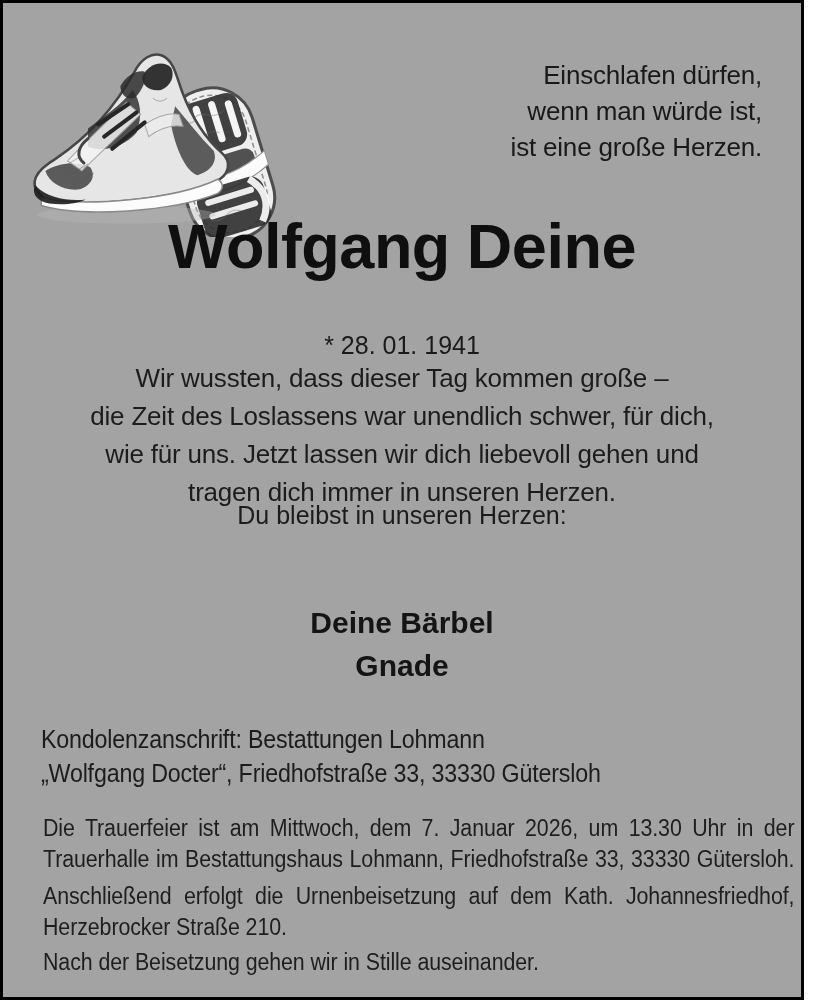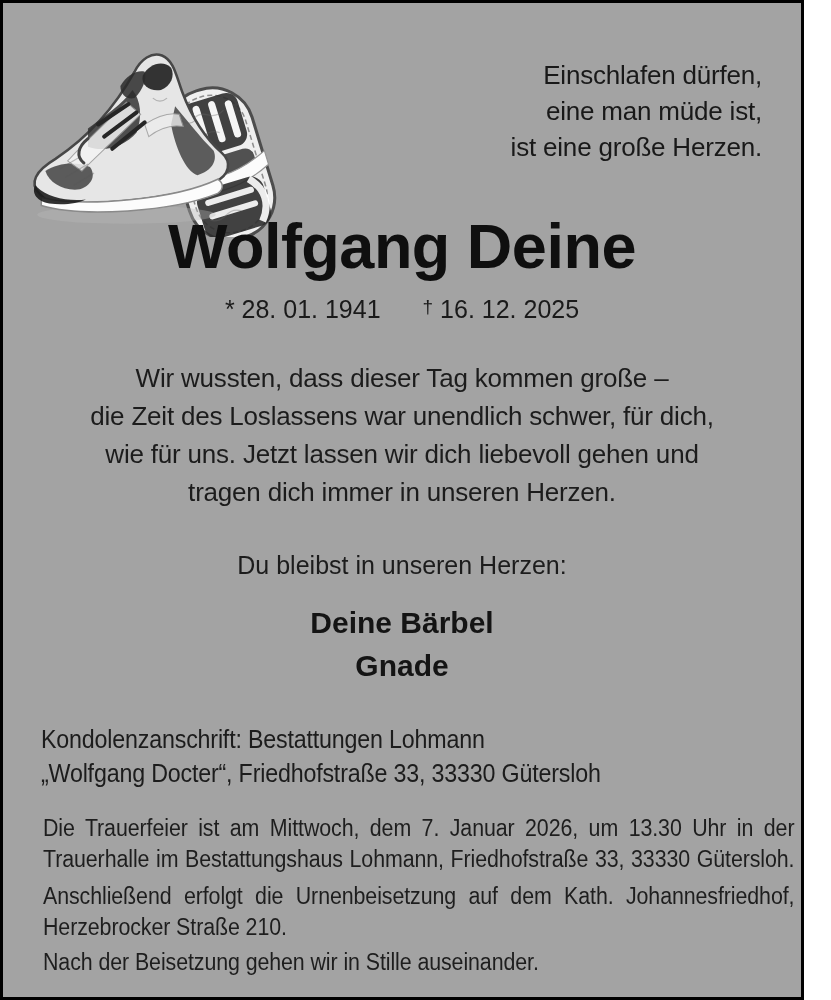--- a/index.html
+++ b/index.html
@@ -29,31 +29,31 @@
     font-size: 63px; line-height: 76px;
     font-weight: 600; letter-spacing: -0.5px; color:#0f0f0f;
     white-space: nowrap;
   }
 
   .dates {
     top: 292px; left: 0; right: 0;
     display: flex; justify-content: center; gap: 42px;
     font-size: 25px; color:#1a1a1a;
   }
-  .date-pair { white-space: nowrap; }
+  .date-pair { white-space: nowrap; margin-top: 36px; }
   .sym-died { font-size: 19px; vertical-align: 5px; }
 
   .tribute {
     top: 356px; left: 0; right: 0;
     text-align: center;
     font-size: 26px; line-height: 38px; letter-spacing: -0.2px;
   }
 
   .farewell-h {
-    top: 544px; left: 0; right: 0;
+    top: 494px; left: 0; right: 0;
     text-align: center; font-size: 25px; line-height: 36px;
   }
 
   .names {
     top: 566px; left: 0; right: 0;
     text-align: center;
     font-size: 30px; line-height: 43px; font-weight: 600; color:#141414;margin-top:32px;
   }
 
   .condensed {
@@ -115,29 +115,28 @@
       <path d="M 74 104 L 104 84 M 80 116 L 112 92 M 88 128 L 120 102" stroke="#262626" stroke-width="4" stroke-linecap="round" fill="none"></path>
       <path d="M 64 118 C 54 126, 52 136, 60 142" stroke="#444" stroke-width="3" fill="none" stroke-linecap="round"></path>
       <path d="M 18 176 C 60 186, 150 178, 192 158 C 198 162, 198 168, 192 172 C 148 190, 58 196, 18 184 Z" fill="#fcfcfc" stroke="#8a8a8a" stroke-width="1.5"></path>
       <path d="M 12 164 C 8 172, 14 180, 26 182 C 40 184, 54 182, 62 178 C 44 180, 24 176, 14 166 Z" fill="#1c1c1c" opacity="0.9"></path>
       <path d="M 36 148 l 20 -12 M 42 156 l 22 -13 M 50 164 l 20 -12 M 128 78 q 7 6 14 0 M 156 100 q 7 6 14 0" stroke="#555" stroke-width="1.2" opacity="0.35" fill="none"></path>
     </g>
   </svg>
 
   <div class="abs quote">
     <div>Einschlafen dürfen,</div>
-    <div>eine man müde ist,</div>
+    <div>wenn man würde ist,</div>
     <div>ist eine große Herzen.</div>
   </div>
 
   <div class="abs title">Wolfgang Deine</div>
 
   <div class="abs dates">
     <span class="date-pair"><span>*</span> <span>28. 01. 1941</span></span>
-    <span class="date-pair"><span class="sym-died">†</span> <span>16. 12. 2025</span></span>
   </div>
 
   <div class="abs tribute">
     <div>Wir wussten, dass dieser Tag kommen große –</div>
     <div>die Zeit des Loslassens war unendlich schwer, für dich,</div>
     <div>wie für uns. Jetzt lassen wir dich liebevoll gehen und</div>
     <div>tragen dich immer in unseren Herzen.</div>
   </div>
 
   <div class="abs farewell-h">Du bleibst in unseren Herzen:</div>

